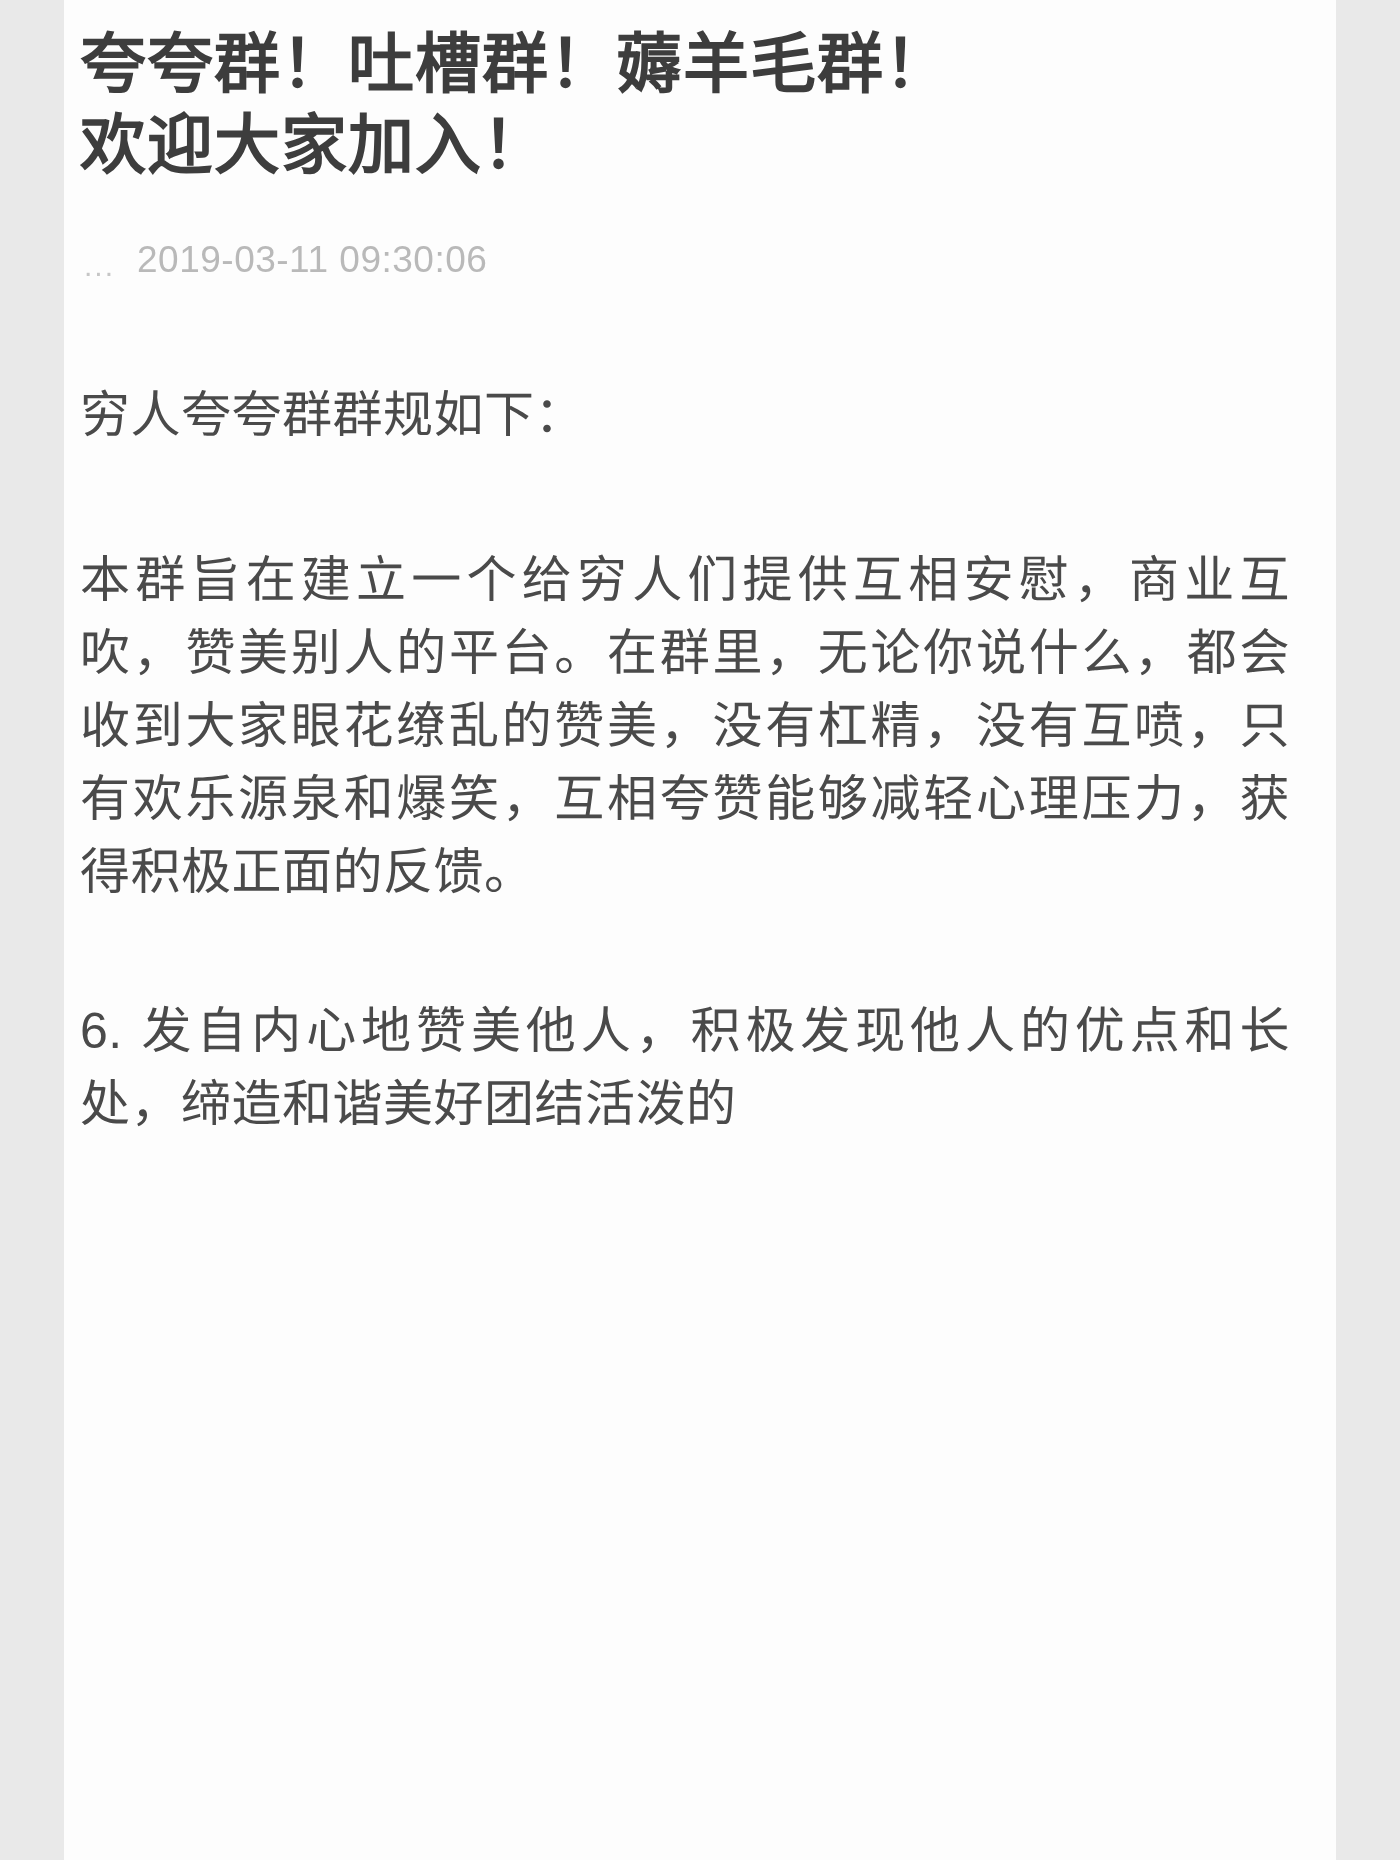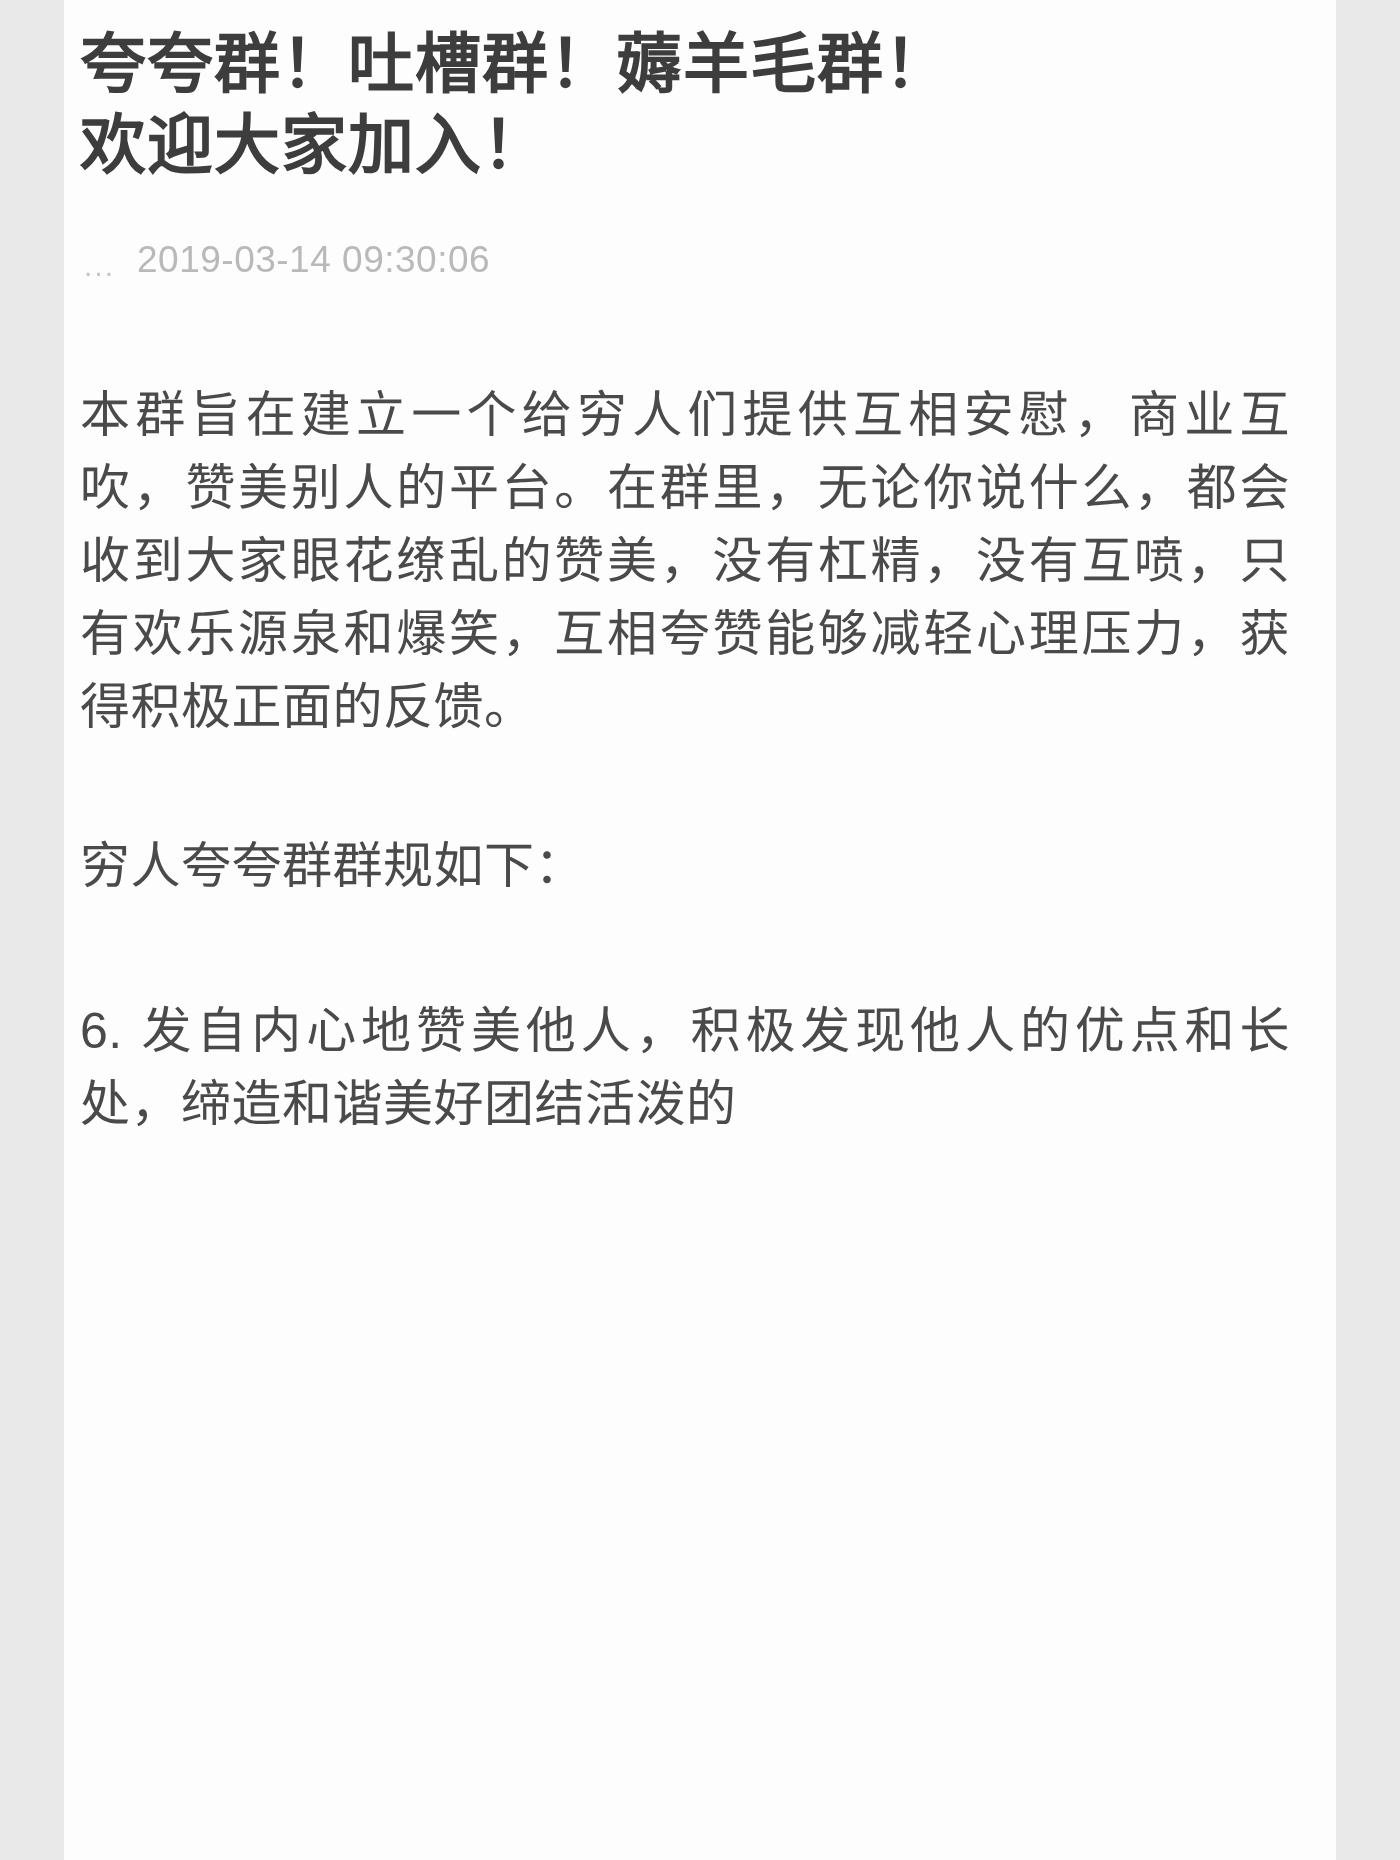--- a/index.html
+++ b/index.html
@@ -110,25 +110,25 @@
   <div class="edge-left"></div>
   <div class="edge-right"></div>
 
   <div class="content">
 
     <h1 class="article-title">夸夸群！吐槽群！薅羊毛群！
 欢迎大家加入！</h1>
 
     <div class="meta-row">
       <span class="meta-dots">...</span>
-      <span class="meta-date">2019-03-14 09:30:06</span>
+      <span class="meta-date">2019-03-11 09:30:06</span>
     </div>
 
     <div class="body-block">
+      <p class="para lead">穷人夸夸群群规如下：</p>
+
       <p class="para intro">本群旨在建立一个给穷人们提供互相安慰，商业互吹，赞美别人的平台。在群里，无论你说什么，都会收到大家眼花缭乱的赞美，没有杠精，没有互喷，只有欢乐源泉和爆笑，互相夸赞能够减轻心理压力，获得积极正面的反馈。</p>
-
-      <p class="para lead">穷人夸夸群群规如下：</p>
 
       <p class="para rule">6. 发自内心地赞美他人，积极发现他人的优点和长处，缔造和谐美好团结活泼的</p>
     </div>
 
   </div>
 </div>
 
 </body></html>

